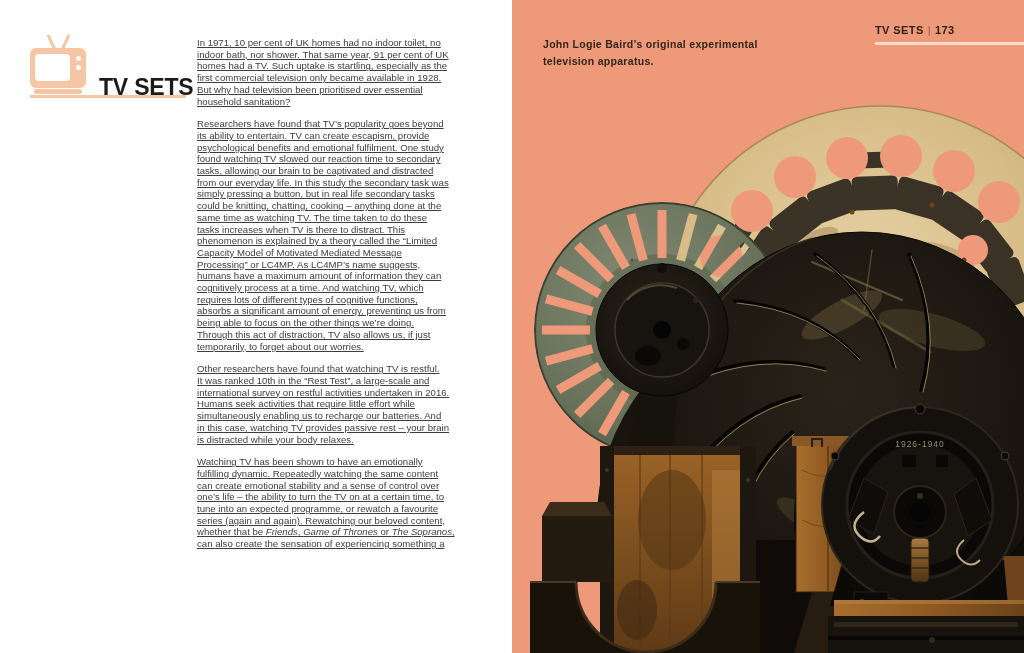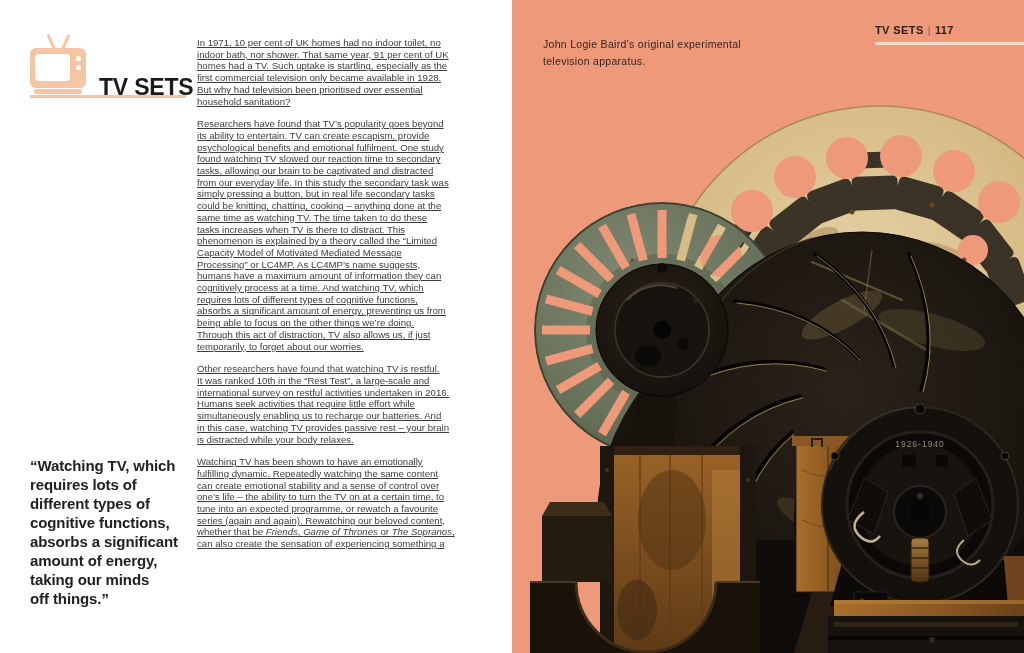--- a/index.html
+++ b/index.html
@@ -22,21 +22,21 @@
   .header-rule{position:absolute;left:30px;top:95px;width:156px;height:3px;background:#F6C5A3;}
   .body-col{position:absolute;left:197px;top:37px;width:314px;font-size:9.6px;line-height:11.7px;
             color:#3E3D3C;}
   .body-col p{margin:0 0 11px 0;white-space:pre-line;text-decoration:underline;}
   .pull-quote{position:absolute;left:30px;top:456px;width:178px;font-size:15px;line-height:19px;
               font-weight:700;color:#242020;white-space:pre-line;letter-spacing:-0.1px;}
   
   .page-right{position:absolute;left:512px;top:0;width:512px;height:653px;background:#EF997B;}
   .photo-svg{position:absolute;left:0;top:0;width:512px;height:653px;display:block;}
   .caption{position:absolute;left:31px;top:36px;width:260px;font-size:10.5px;line-height:17px;
-           font-weight:400;color:#33251B;letter-spacing:0.3px;white-space:pre-line;z-index:3;}
+           font-weight:700;color:#33251B;letter-spacing:0.3px;white-space:pre-line;z-index:3;}
   .folio{position:absolute;left:363px;top:24px;width:149px;font-size:11px;font-weight:700;
          color:#2A211A;letter-spacing:0.4px;z-index:3;}
   .folio .bar{color:#8A6750;font-weight:400;margin:0 4px;}
   .folio-rule{position:absolute;left:363px;right:0;top:42px;height:2.5px;background:#F8E3D2;
               opacity:.9;z-index:3;}
 </style>
 </head>
 <body>
 
 <div class="spread">
@@ -87,37 +87,29 @@
       <p>Other researchers have found that watching TV is restful.
 It was ranked 10th in the “Rest Test”, a large-scale and
 international survey on restful activities undertaken in 2016.
 Humans seek activities that require little effort while
 simultaneously enabling us to recharge our batteries. And
 in this case, watching TV provides passive rest – your brain
 is distracted while your body relaxes.</p>
       <p>Watching TV has been shown to have an emotionally<br>fulfilling dynamic. Repeatedly watching the same content<br>can create emotional stability and a sense of control over<br>one’s life – the ability to turn the TV on at a certain time, to<br>tune into an expected programme, or rewatch a favourite<br>series (again and again). Rewatching our beloved content,<br>whether that be <em>Friends</em>, <em>Game of Thrones</em> or <em>The Sopranos</em>,<br>can also create the sensation of experiencing something a</p>
     </div>
 
-    <div class="pull-quote">“Watching TV, which
-requires lots of
-different types of
-cognitive functions,
-absorbs a significant
-amount of energy,
-taking our minds
-off things.”</div>
   </div>
 
   <div class="page-right">
 
     <div class="caption">John Logie Baird’s original experimental
 television apparatus.</div>
 
     <div class="folio">
-      <span>TV SETS</span><span class="bar">|</span><span>117</span>
+      <span>TV SETS</span><span class="bar">|</span><span>173</span>
     </div>
     <div class="folio-rule"></div>
 
     <svg class="photo-svg" viewBox="0 0 512 653">
       <defs>
         <radialGradient id="tanG" cx="45%" cy="38%" r="75%">
           <stop offset="0" stop-color="#E6D2A6"></stop>
             <stop offset=".55" stop-color="#D6BB85"></stop>
           <stop offset="1" stop-color="#BE9D63"></stop>
         </radialGradient>

